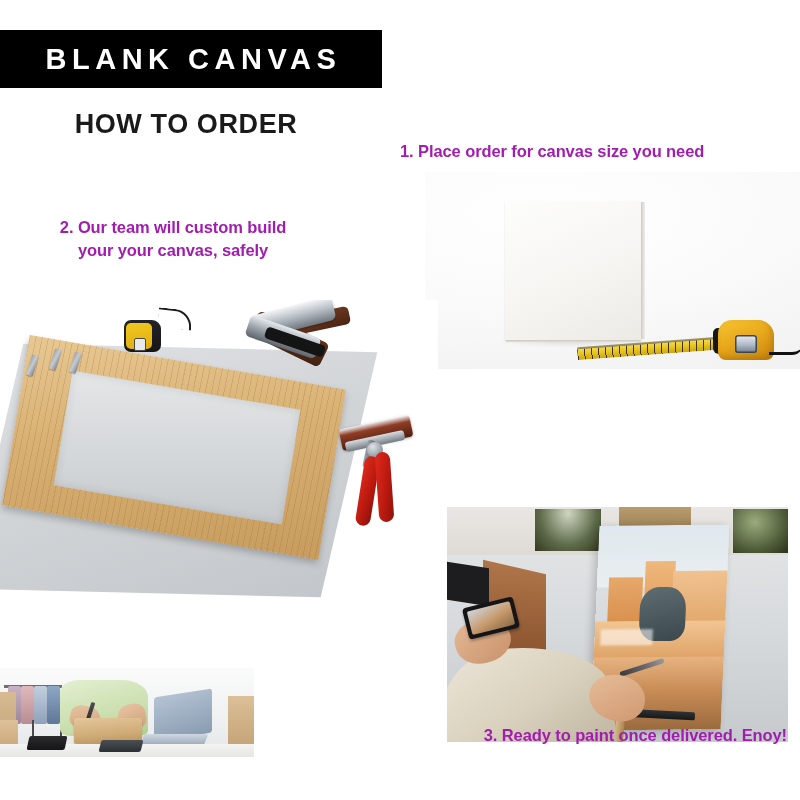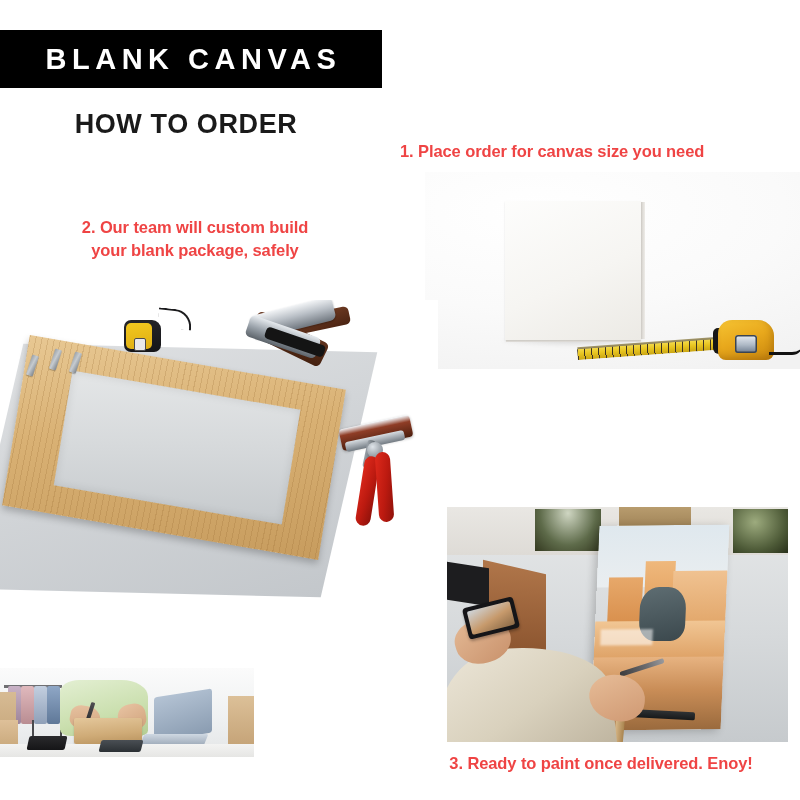--- a/index.html
+++ b/index.html
@@ -53,29 +53,29 @@
     font-size: 27px;
     font-weight: bold;
     letter-spacing: 0.6px;
     line-height: 1.1;
     margin-top: 20px;
   }
 
   
   .step-caption {
     position: absolute;
-    color: #ef4444;
+    color: #a21caf;
     font-size: 16.5px;
     font-weight: bold;
     line-height: 1.42;
     letter-spacing: -0.1px;
   }
   .step1-caption { left: 400px; top: 140px; width: 385px; text-align: left; }
-  .step2-caption { left: 40px; top: 216px; width: 310px; text-align: center; }
-  .step3-caption { left: 415px; top: 752px; width: 372px; text-align: center; }
+  .step2-caption { left: 18px; top: 216px; width: 310px; text-align: center; }
+  .step3-caption { left: 415px; top: 724px; width: 372px; text-align: right; }
   .ship-caption {
     position: absolute;
     left: 0;
     top: 765px;
     width: 250px;
     text-align: center;
     color: #141414;
     font-size: 16px;
     font-weight: bold;
     letter-spacing: 1.6px;
@@ -665,21 +665,21 @@
     <div class="pc-canvas"></div>
     <div class="tm-blade-top"></div>
     <div class="tm-blade"></div>
     <div class="tm-clip"></div>
     <div class="tm-body"></div>
     <div class="tm-strap"></div>
   </div>
 
   <div class="step-caption step2-caption">
     <div>2. Our team will custom build</div>
-    <div>your blank package, safely</div>
+    <div>your your canvas, safely</div>
   </div>
 
   <div class="photo" id="photo-frame">
     <div class="sheet"></div>
     <div class="wood-outer">
       <div class="wood-grain"></div>
       <div class="wood-inner"></div>
     </div>
     <div class="staple s1"></div>
     <div class="staple s2"></div>

